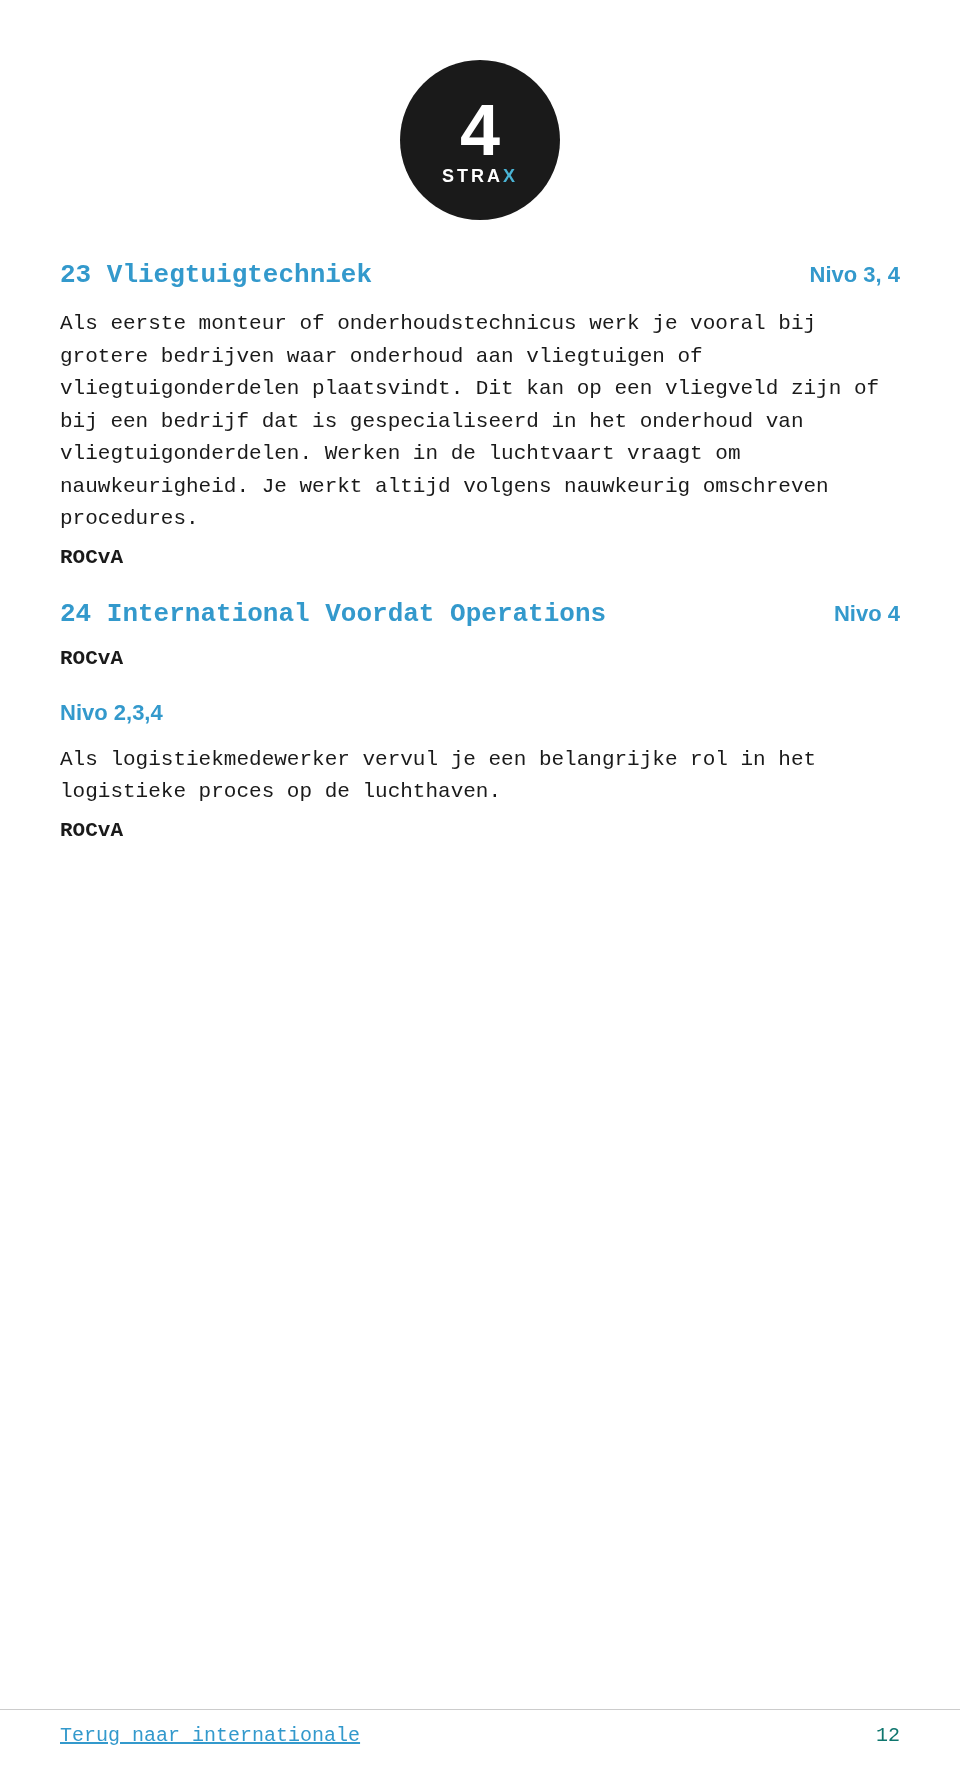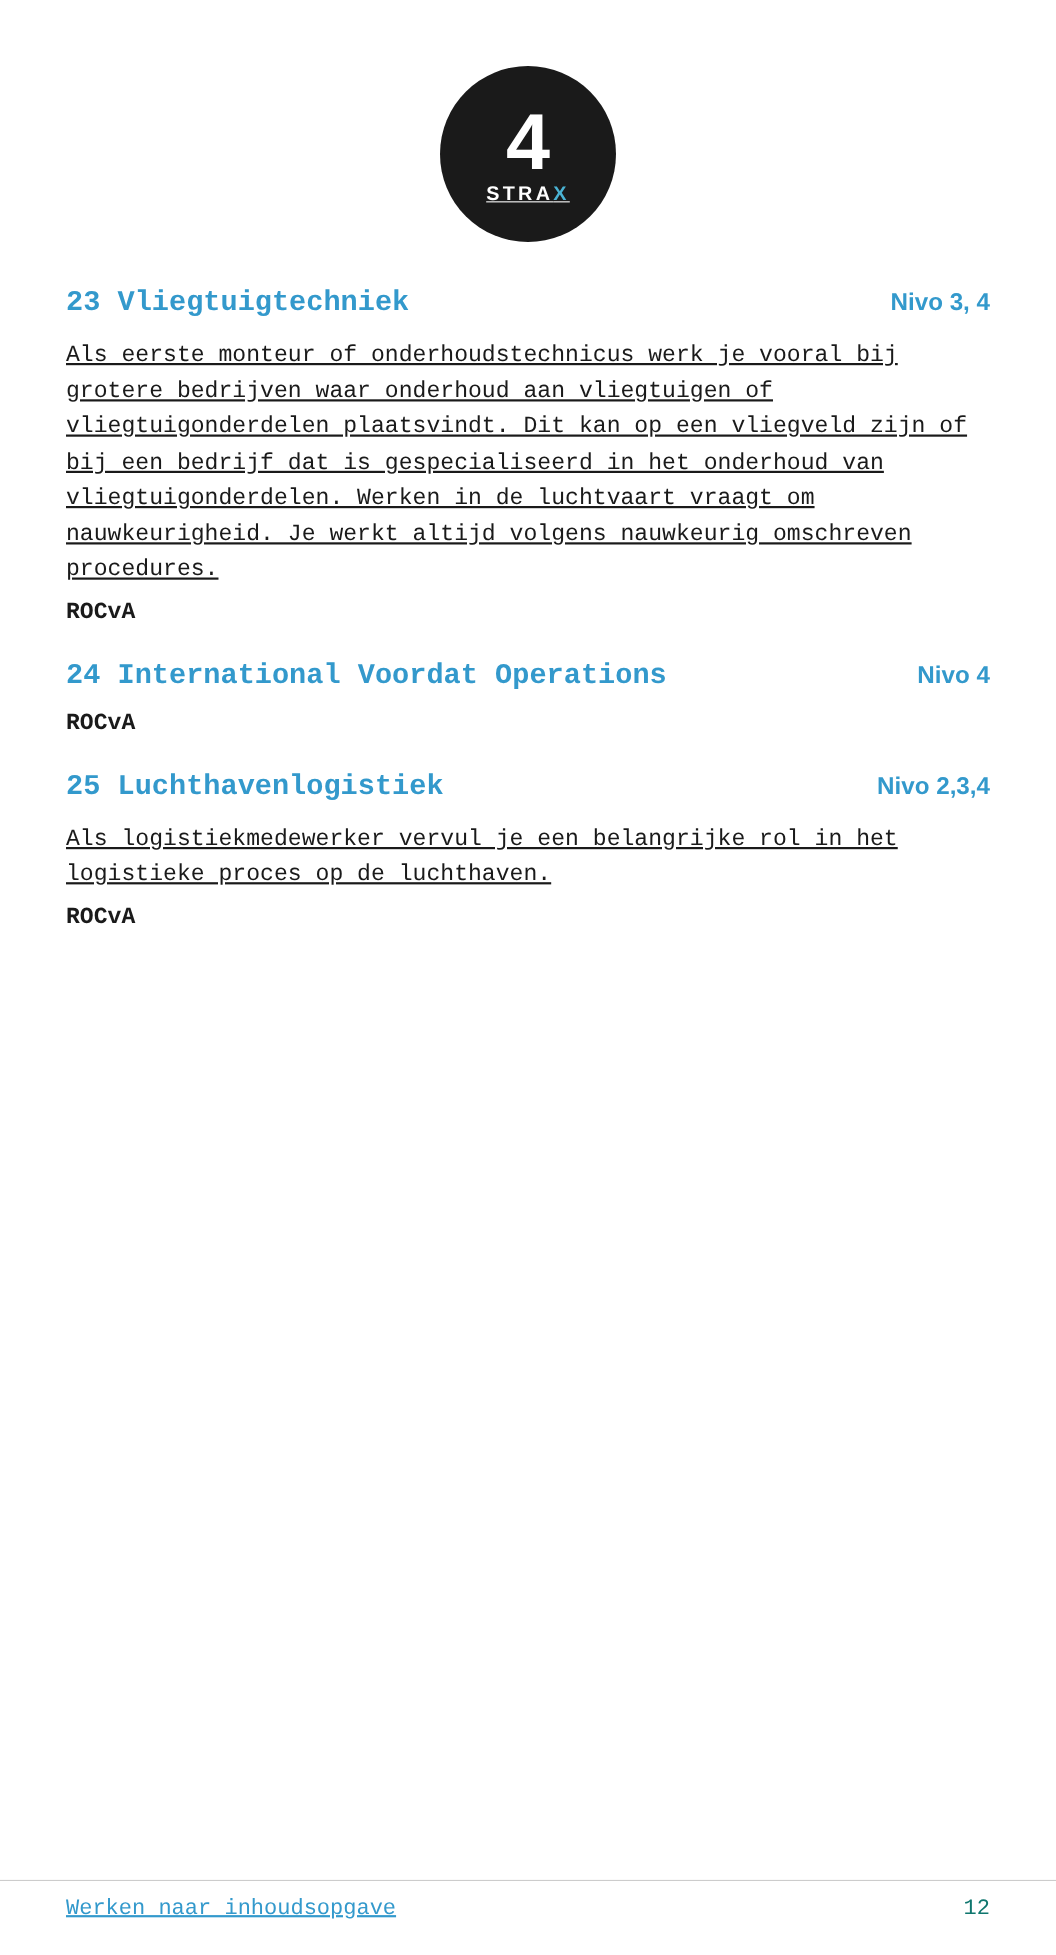--- a/index.html
+++ b/index.html
@@ -51,21 +51,20 @@
       color: white;
       font-family: Arial, sans-serif;
     }
 
     .logo-text {
       font-size: 18px;
       font-weight: bold;
       letter-spacing: 3px;
       color: white;
       font-family: Arial, sans-serif;
-      text-decoration: underline;
     }
 
     .logo-text span.blue-x {
       color: #4ab3d4;
     }
 
     .section-header {
       display: flex;
       justify-content: space-between;
       align-items: baseline;
@@ -85,21 +84,20 @@
       color: #3399cc;
       font-family: Liberation Sans, sans-serif;
     }
 
     .section-body {
       font-size: 21px;
       line-height: 1.55;
       color: #1a1a1a;
       margin-bottom: 10px;
       font-family: 'Courier New', Courier, monospace;
-      text-decoration: underline;
     }
 
     .rocva {
       font-size: 21px;
       font-weight: bold;
       color: #1a1a1a;
       margin-top: 0;
       margin-bottom: 30px;
       font-family: 'Courier New', Courier, monospace;
     }
@@ -170,29 +168,26 @@
         <span class="section-title">
           <span>24 </span><span>International Voordat Operations</span>
         </span>
         <span class="section-level">Nivo 4</span>
       </div>
       <div class="rocva">ROCvA</div>
     </div>
 
     <div class="section-block">
       <div class="section-header">
-        <span class="section-title">
-          <span>25 </span><span>Luchthavenlogistiek</span>
-        </span>
         <span class="section-level">Nivo 2,3,4</span>
       </div>
       <p class="section-body">Als logistiekmedewerker vervul je een belangrijke rol in het logistieke proces op de luchthaven.</p>
       <div class="rocva">ROCvA</div>
     </div>
 
   </div>
 
   <div class="footer">
-    <a class="footer-link" href="#">Werken naar inhoudsopgave</a>
+    <a class="footer-link" href="#">Terug naar internationale</a>
     <span class="footer-page">12</span>
   </div>
 
 </div>
 
 </body></html>

